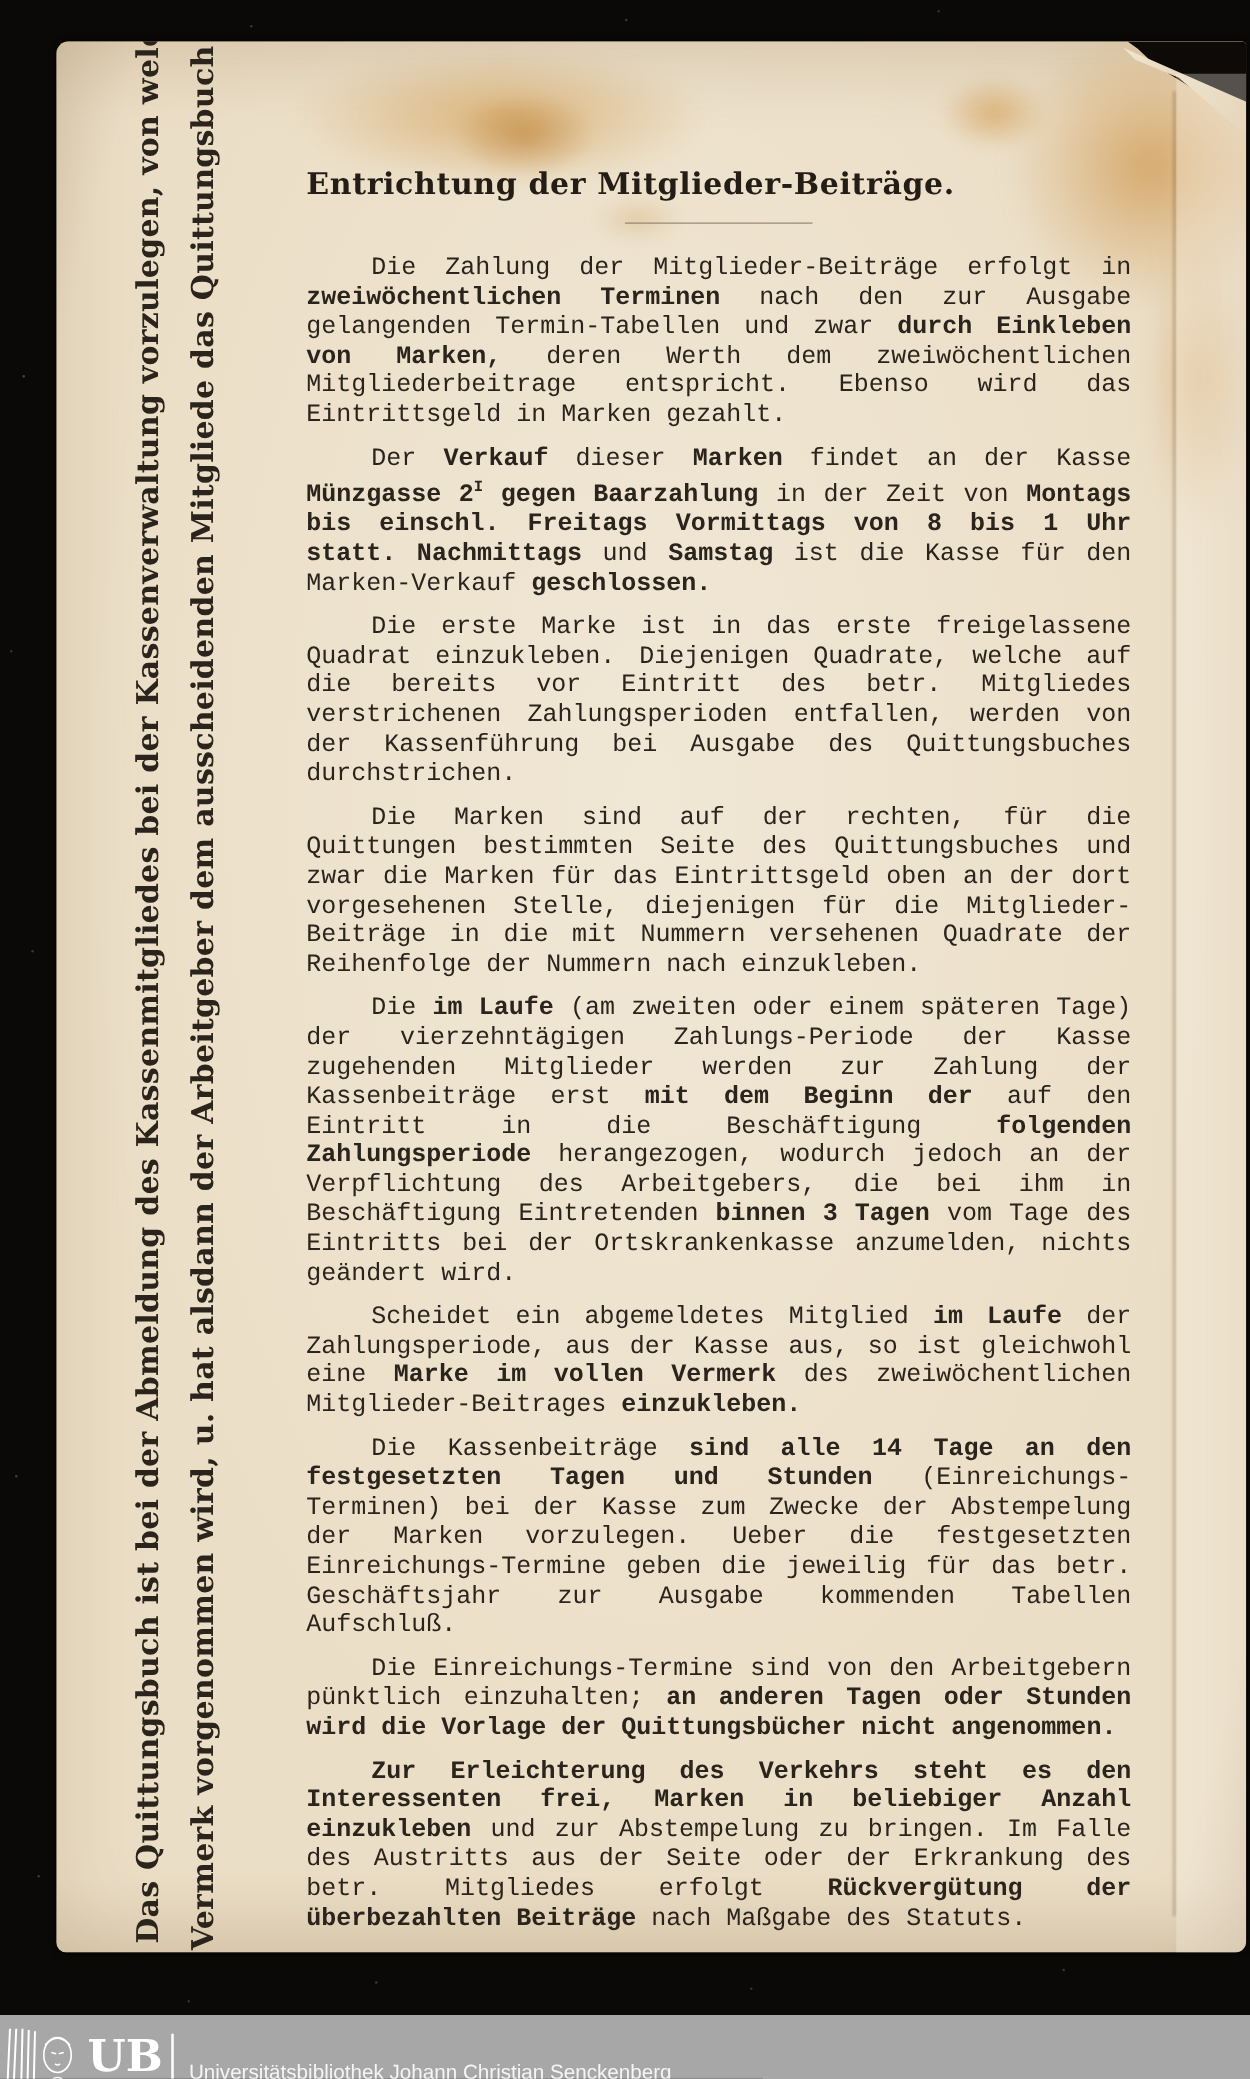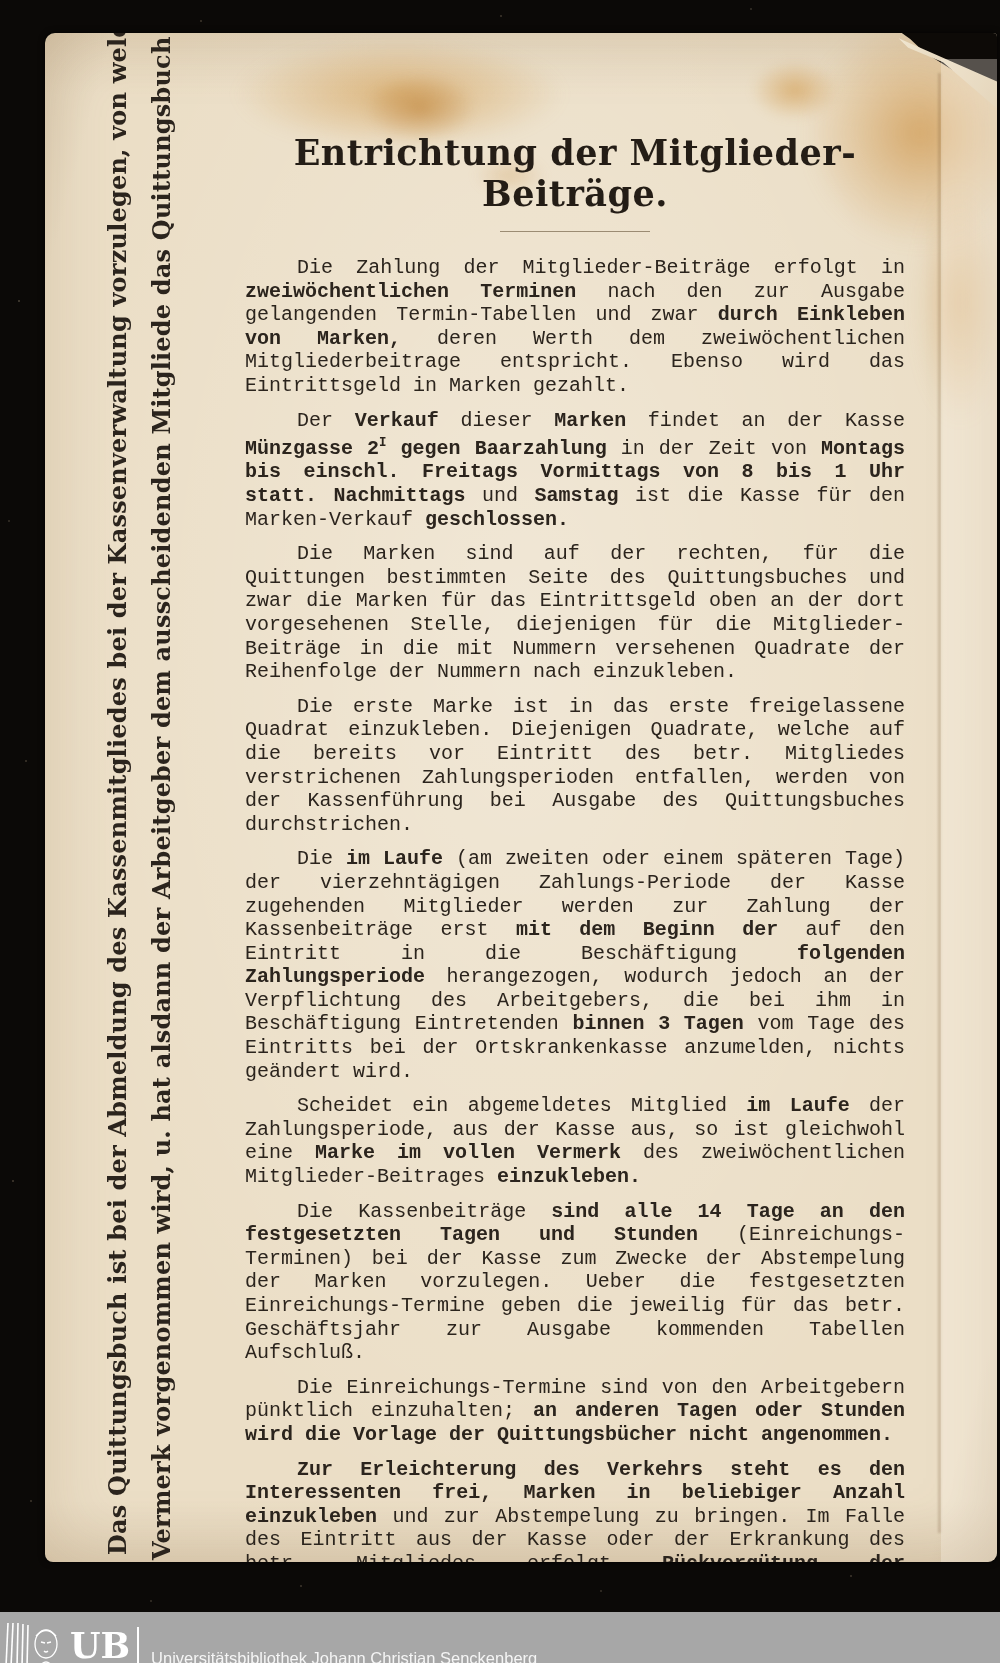--- a/index.html
+++ b/index.html
@@ -56,21 +56,21 @@
     position:absolute;width:1460px;height:44px;
     transform:rotate(-90deg);transform-origin:left top;
     font-weight:bold;font-size:24px;letter-spacing:.2px;color:#2b241d;
     text-align:justify;text-align-last:justify;white-space:nowrap;
   }
   .vtext.l1{left:58px;top:1522px;}
   .vtext.l2{left:102px;top:1527px;}
   
   .content{position:absolute;left:200px;top:0;width:660px;color:#2b241d;}
   .doc-title{
-    margin:99px 0 0;text-align:center;font-size:35px;font-weight:bold;
+    margin:99px 0 0;text-align:left;font-size:24px;font-weight:bold;
     letter-spacing:.5px;color:#241d16;
   }
   .title-rule{width:150px;height:0;border-top:1.5px solid #86765d;margin:17px auto 24px;opacity:.8;}
   .para{margin:0 0 11px;font-size:20px;line-height:23.6px;text-align:justify;text-indent:52px;font-family:Liberation Mono, monospace;}
   .para .b{font-weight:bold;}
   .para sup{font-size:62%;font-weight:bold;}
   
   .footer{
     position:absolute;left:0;right:0;top:1612px;height:56px;background:#a7a7a7;
     display:flex;align-items:flex-end;
@@ -102,27 +102,27 @@
 
   <div class="vtext l1">Das Quittungsbuch ist bei der Abmeldung des Kassenmitgliedes bei der Kassenverwaltung vorzulegen, von welcher hierüber ein</div>
   <div class="vtext l2">Vermerk vorgenommen wird, u. hat alsdann der Arbeitgeber dem ausscheidenden Mitgliede das Quittungsbuch auszuhändigen.</div>
 
   <div class="content">
     <h1 class="doc-title">Entrichtung der Mitglieder-Beiträge.</h1>
     <div class="title-rule"></div>
     <div>
         <p class="para"><span>Die Zahlung der Mitglieder-Beiträge erfolgt in </span><span class="b">zweiwöchentlichen Terminen</span><span> nach den zur Ausgabe gelangenden Termin-Tabellen und zwar </span><span class="b">durch Einkleben von Marken,</span><span> deren Werth dem zweiwöchentlichen Mitgliederbeitrage entspricht. Ebenso wird das Eintrittsgeld in Marken gezahlt.</span></p>
         <p class="para"><span>Der </span><span class="b">Verkauf</span><span> dieser </span><span class="b">Marken</span><span> findet an der Kasse </span><span class="b">Münzgasse 2</span><sup class="b">I</sup><span class="b"> gegen Baarzahlung</span><span> in der Zeit von </span><span class="b">Montags bis einschl. Freitags Vormittags von 8 bis 1 Uhr statt. Nachmittags</span><span> und </span><span class="b">Samstag</span><span> ist die Kasse für den Marken-Verkauf </span><span class="b">geschlossen.</span></p>
+        <p class="para"><span>Die erste Marke ist in das erste freigelassene Quadrat einzukleben.  Diejenigen Quadrate, welche auf die bereits vor Eintritt des betr. Mitgliedes verstrichenen Zahlungsperioden entfallen, werden von der Kassenführung bei Ausgabe des Quittungsbuches durchstrichen.</span></p>
         <p class="para"><span>Die Marken sind auf der rechten, für die Quittungen bestimmten Seite des Quittungsbuches und zwar die Marken für das Eintrittsgeld oben an der dort vorgesehenen Stelle, diejenigen für die Mitglieder-Beiträge in die mit Nummern versehenen Quadrate der Reihenfolge der Nummern nach einzukleben.</span></p>
-        <p class="para"><span>Die erste Marke ist in das erste freigelassene Quadrat einzukleben.  Diejenigen Quadrate, welche auf die bereits vor Eintritt des betr. Mitgliedes verstrichenen Zahlungsperioden entfallen, werden von der Kassenführung bei Ausgabe des Quittungsbuches durchstrichen.</span></p>
         <p class="para"><span>Die </span><span class="b">im Laufe</span><span> (am zweiten oder einem späteren Tage) der vierzehntägigen Zahlungs-Periode der Kasse zugehenden Mitglieder werden zur Zahlung der Kassenbeiträge erst </span><span class="b">mit dem Beginn der</span><span> auf den Eintritt in die Beschäftigung </span><span class="b">folgenden Zahlungsperiode</span><span> herangezogen, wodurch jedoch an der Verpflichtung des Arbeitgebers, die bei ihm in Beschäftigung Eintretenden </span><span class="b">binnen 3 Tagen</span><span> vom Tage des Eintritts bei der Ortskrankenkasse anzumelden, nichts geändert wird.</span></p>
         <p class="para"><span>Scheidet ein abgemeldetes Mitglied </span><span class="b">im Laufe</span><span> der Zahlungsperiode, aus der Kasse aus, so ist gleichwohl eine </span><span class="b">Marke im vollen Vermerk</span><span> des zweiwöchentlichen Mitglieder-Beitrages </span><span class="b">einzukleben.</span></p>
         <p class="para"><span>Die Kassenbeiträge </span><span class="b">sind alle 14 Tage an den festgesetzten Tagen und Stunden</span><span> (Einreichungs-Terminen) bei der Kasse zum Zwecke der Abstempelung der Marken vorzulegen.  Ueber die festgesetzten Einreichungs-Termine geben die jeweilig für das betr. Geschäftsjahr zur Ausgabe kommenden Tabellen Aufschluß.</span></p>
         <p class="para"><span>Die Einreichungs-Termine sind von den Arbeitgebern pünktlich einzuhalten; </span><span class="b">an anderen Tagen oder Stunden wird die Vorlage der Quittungsbücher nicht angenommen.</span></p>
-        <p class="para"><span class="b">Zur Erleichterung des Verkehrs steht es den Interessenten frei, Marken in beliebiger Anzahl einzukleben</span><span> und zur Abstempelung zu bringen.  Im Falle des Eintritt aus der Kasse oder der Erkrankung des betr. Mitgliedes erfolgt </span><span class="b">Rückvergütung der überbezahlten Beiträge</span><span> nach Maßgabe des Statuts.</span></p>
+        <p class="para"><span class="b">Zur Erleichterung des Verkehrs steht es den Interessenten frei, Marken in beliebiger Anzahl einzukleben</span><span> und zur Abstempelung zu bringen.  Im Falle des Austritts aus der Seite oder der Erkrankung des betr. Mitgliedes erfolgt </span><span class="b">Rückvergütung der überbezahlten Beiträge</span><span> nach Maßgabe des Statuts.</span></p>
       </div>
 
   </div>
 </div>
 
 <div class="footer">
   <div class="logo">
     <svg width="62" height="46" viewBox="0 0 62 46">
       <g stroke="#ffffff" fill="none" stroke-width="1.6">
         <path d="M4 1 L2 45"></path>

